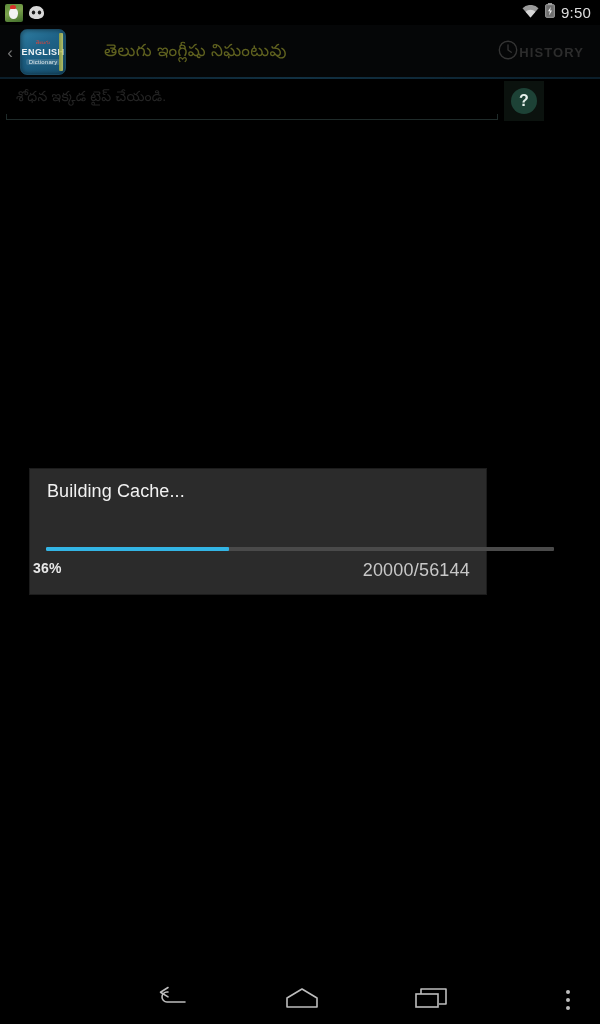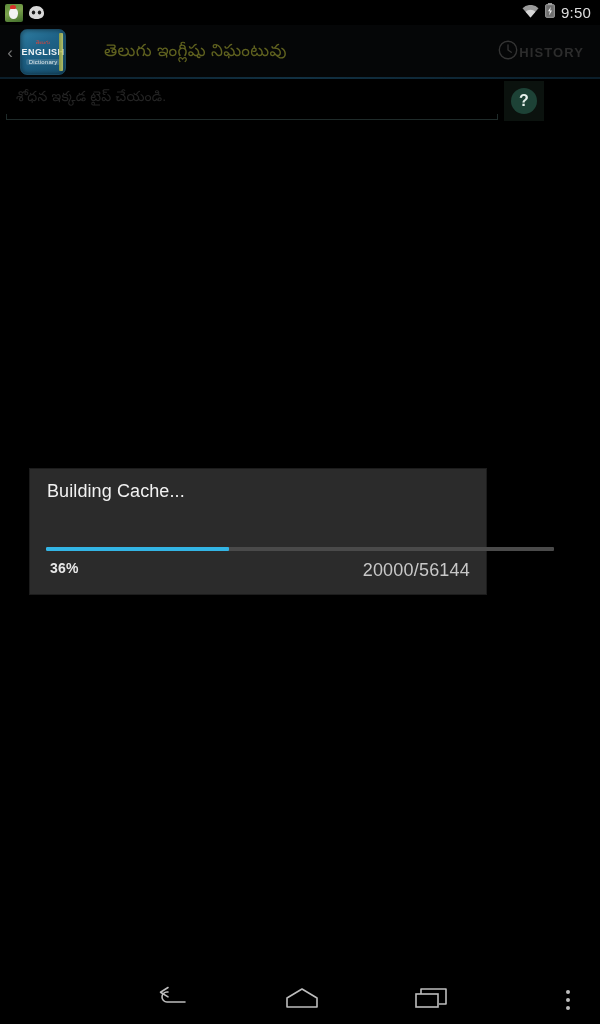--- a/index.html
+++ b/index.html
@@ -248,21 +248,21 @@
     border-radius: 1px;
     overflow: hidden;
   }
   #progress-fill {
     height: 100%;
     background: #33b5e5;
     border-radius: 1px;
   }
   #progress-percent {
     position: absolute;
-    left: 20px; top: 91px;
+    left: 3px; top: 91px;
     color: #e8e8e8;
     font-size: 14px;
     font-weight: bold;
     letter-spacing: .2px;
   }
   #progress-count {
     position: absolute;
     right: 16px; top: 91px;
     color: #c8c8c8;
     font-size: 18px;

